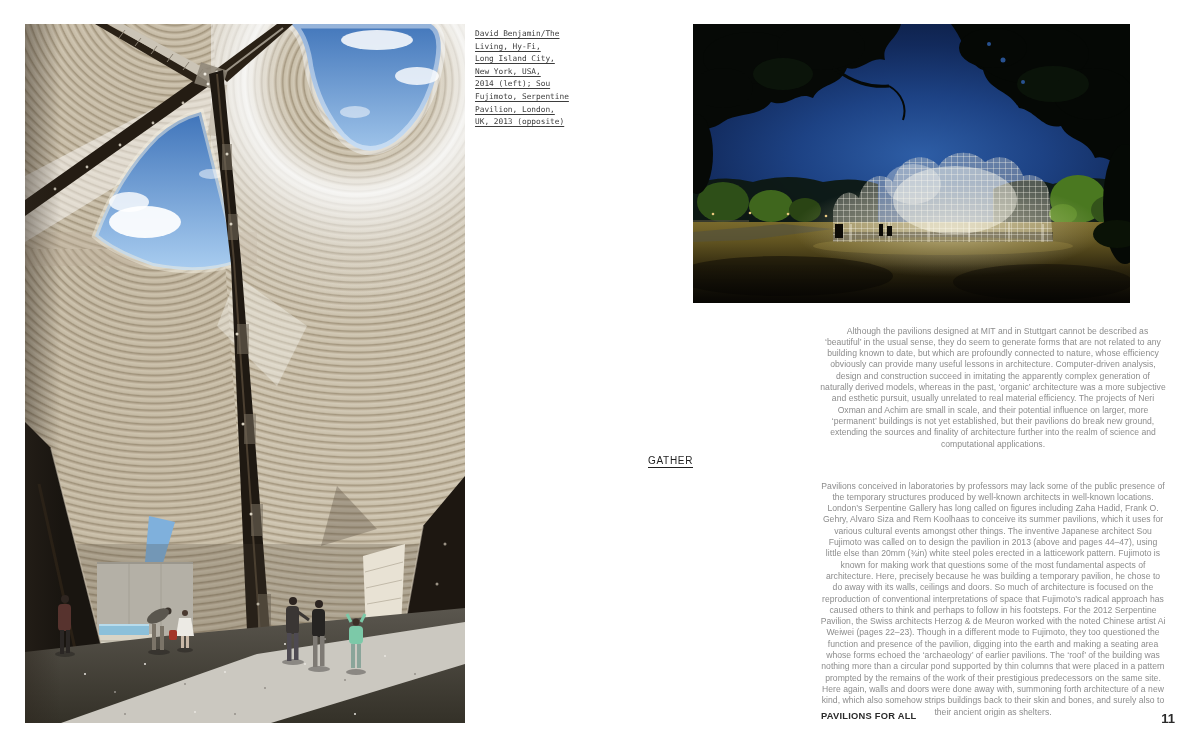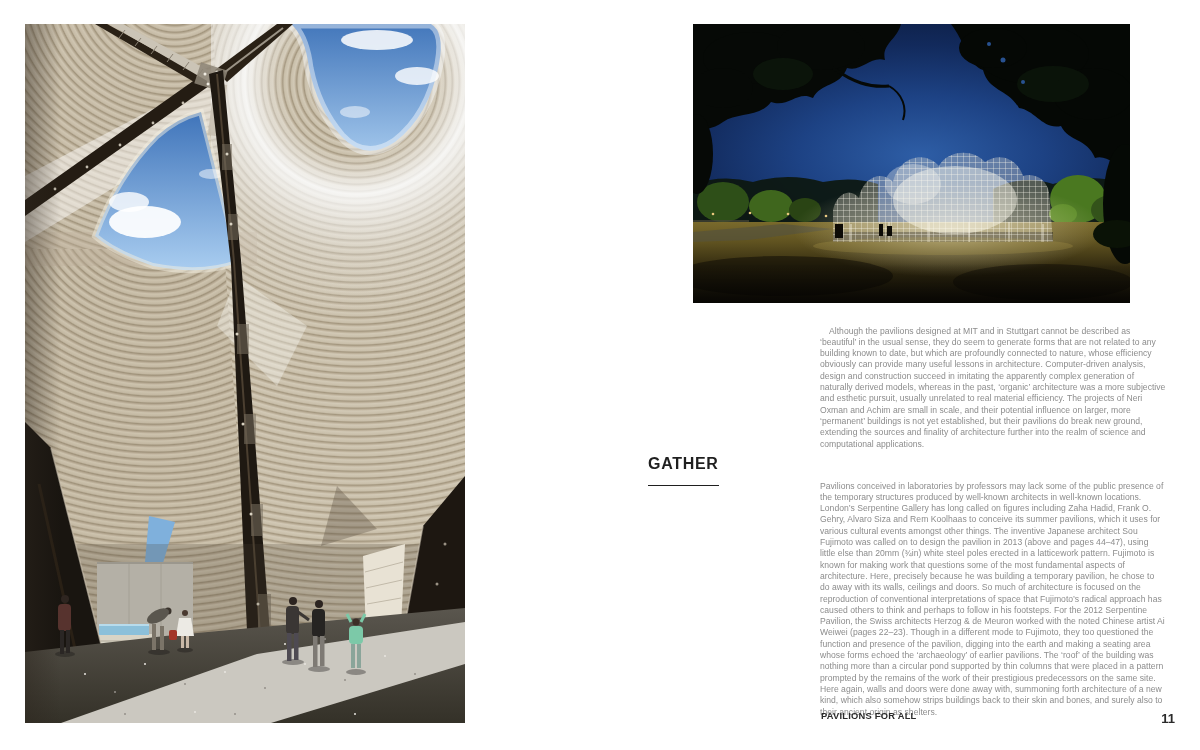--- a/index.html
+++ b/index.html
@@ -21,30 +21,30 @@
   }
   .caption div{
     text-decoration:underline;
     text-underline-offset:2px;
     text-decoration-thickness:0.8px;
     white-space:pre;
   }
 
   .body-col{
     position:absolute;left:820px;width:346px;
-    color:#8c8c8c;font-size:8.6px;line-height:11.3px;text-align:left;
+    color:#8c8c8c;font-size:8.6px;line-height:11.3px;text-align:center;
     letter-spacing:0.02px;
   }
   #para1{top:317px;text-indent:9px;}
   #para2{top:472px;}
 
   .heading{
     position:absolute;left:648px;top:455px;
-    font-size:16px;font-weight:bold;color:#1f1f1f;letter-spacing:0.7px;
-    border-bottom:1.7px solid #1f1f1f;padding-bottom:12px;
+    font-size:10px;font-weight:normal;color:#1f1f1f;letter-spacing:0.7px;
+    border-bottom:1.7px solid #1f1f1f;padding-bottom:1px;
   }
 
   .footer-title{
     position:absolute;left:821px;top:711px;
     font-size:9.3px;font-weight:bold;color:#2a2a2a;letter-spacing:0.25px;
   }
   .page-number{
     position:absolute;right:25px;top:711px;
     font-size:13px;font-weight:bold;color:#2a2a2a;
   }
@@ -293,20 +293,30 @@
           <rect x="324" y="602" width="14" height="18" rx="4" fill="#7cc9a8"></rect>
           <rect x="326" y="620" width="4" height="24" fill="#8aa59a"></rect>
           <rect x="332" y="620" width="4" height="24" fill="#8aa59a"></rect>
         </g>
       </g>
 
       <rect x="0" y="0" width="36" height="699" fill="url(#edgeL)"></rect>
     </svg>
   </div>
 
+  <div class="caption">
+    <div>David Benjamin/The</div>
+    <div>Living, Hy-Fi,</div>
+    <div>Long Island City,</div>
+    <div>New York, USA,</div>
+    <div>2014 (left); Sou</div>
+    <div>Fujimoto, Serpentine</div>
+    <div>Pavilion, London,</div>
+    <div>UK, 2013 (opposite)</div>
+  </div>
 
   <div class="photo" id="photo-right">
     <svg viewBox="0 0 437 279" preserveAspectRatio="none">
       <defs>
         <radialGradient id="skyN" cx="0.52" cy="0.62" r="0.8">
           <stop offset="0" stop-color="#2e5ea6"></stop>
             <stop offset="0.35" stop-color="#1d4284"></stop>
           <stop offset="0.65" stop-color="#122a5c"></stop>
             <stop offset="1" stop-color="#0a1736"></stop>
         </radialGradient>

